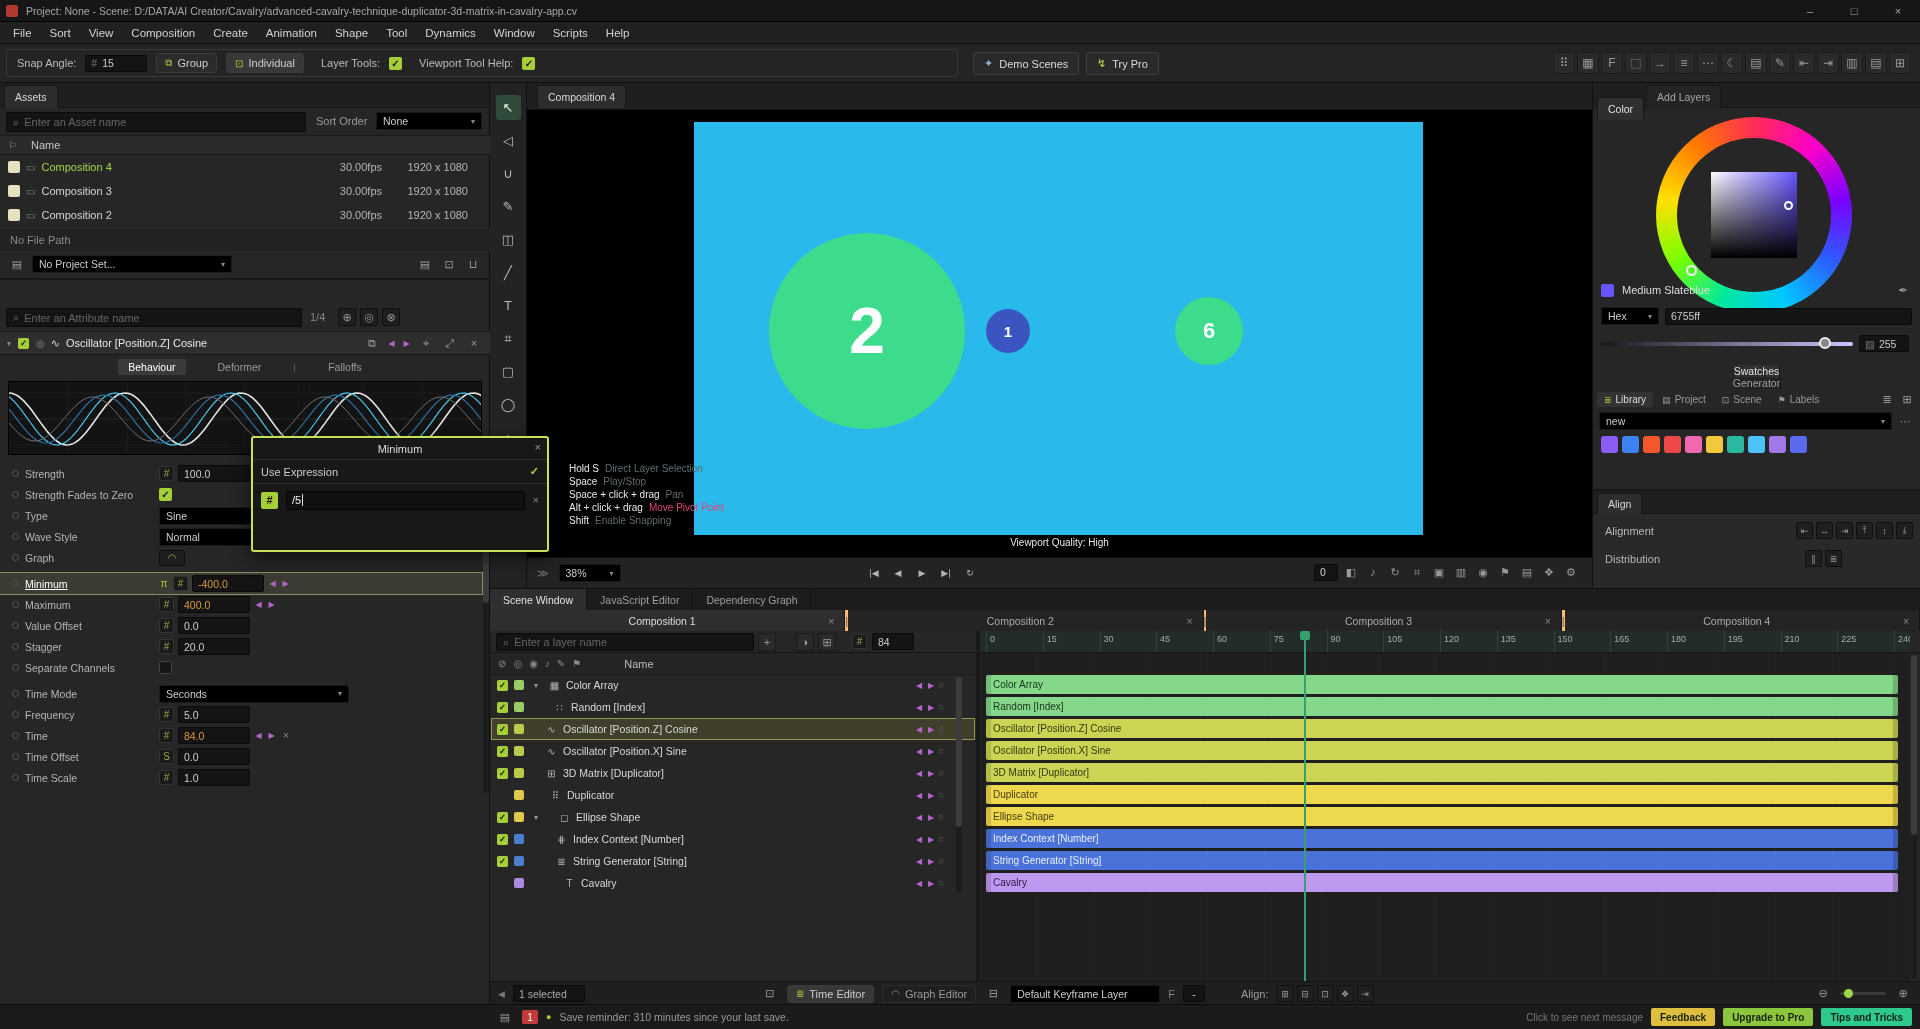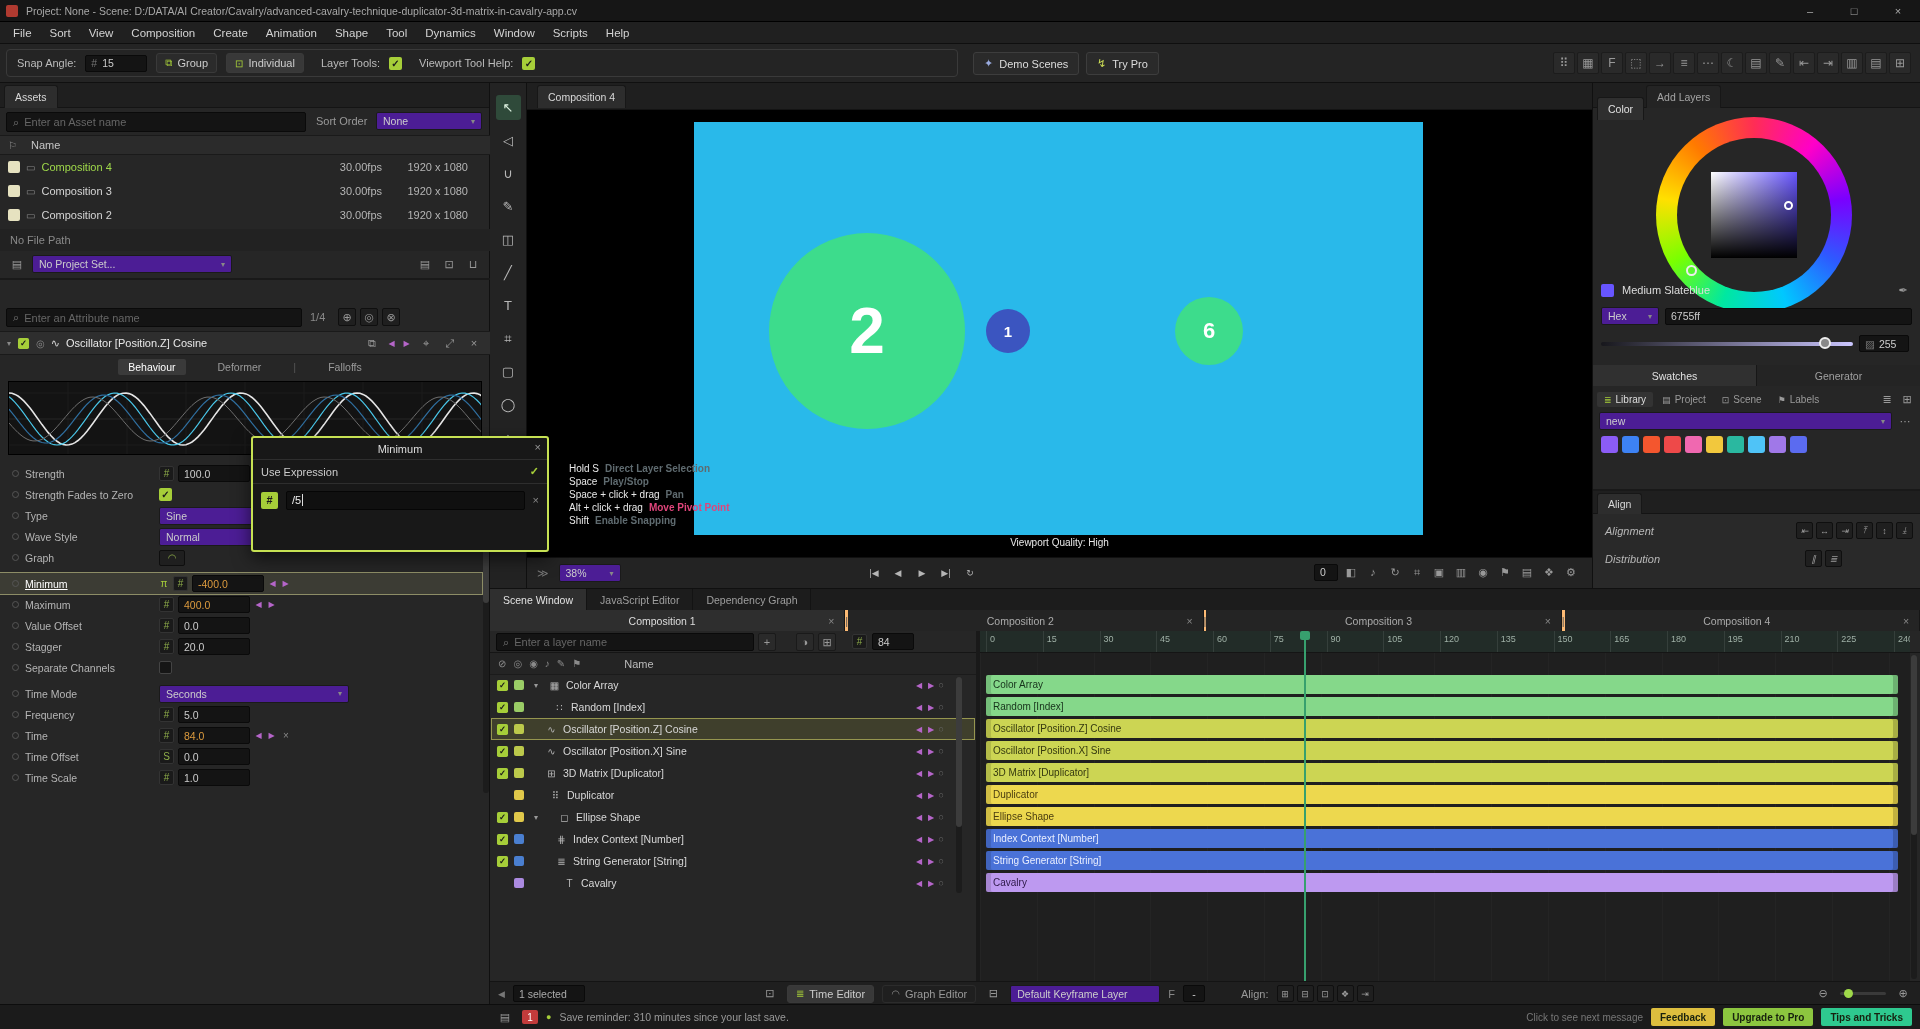--- a/index.html
+++ b/index.html
@@ -12,21 +12,21 @@
   body{font-family:"Liberation Sans",sans-serif;}
   #app{position:relative;width:1920px;height:1029px;background:#1e1e1e;overflow:hidden;color:#c8c8c8;font-size:11px;}
   .ab{position:absolute;}
   .flex{display:flex;align-items:center;}
   .ib{display:inline-flex;align-items:center;justify-content:center;color:#999;border-radius:2px;width:18px;height:18px;font-size:11px;}
   .s22{width:22px;height:22px;font-size:12px;background:#2a2a2a;border:1px solid #1c1c1c;margin:0 1px;}
   .inp{background:#141414;border:1px solid #0a0a0a;border-radius:2px;color:#bbb;display:flex;align-items:center;gap:5px;padding:0 6px;}
   .ph{color:#666;}
   .num{height:17px;background:#141414;border:1px solid #0a0a0a;color:#ccc;font-size:10.5px;display:flex;align-items:center;padding:0 5px;border-radius:2px;}
   .num.key{color:var(--keyframe-orange);}
-  .sel{height:18px;background:#4c1d95;border:1px solid #1a1a1a;border-radius:2px;color:#ccc;font-size:10.5px;display:flex;align-items:center;justify-content:space-between;padding:0 6px;gap:6px;}
+  .sel{height:18px;background:#000000;border:1px solid #1a1a1a;border-radius:2px;color:#ccc;font-size:10.5px;display:flex;align-items:center;justify-content:space-between;padding:0 6px;gap:6px;}
   .caret{font-size:8px;color:#888;}
   .chk{width:13px;height:13px;border-radius:2px;background:var(--accent-lime);color:#1a1a1a;display:inline-flex;align-items:center;justify-content:center;font-size:10px;font-weight:bold;flex:none;}
   .chk.off{background:#161616;border:1px solid #444;color:transparent;}
   .hash{width:15px;height:15px;background:#1a1a1a;border:1px solid #333;color:#8fae4a;font-size:10px;display:inline-flex;align-items:center;justify-content:center;border-radius:2px;flex:none;}
   .arr{color:var(--keyframe-purple);font-size:8px;width:9px;text-align:center;}
   
   #titlebar{left:0;top:0;width:1920px;height:22px;background:#161616;border-bottom:1px solid #000;display:flex;align-items:center;}
   .wbtn{width:44px;height:22px;display:flex;align-items:center;justify-content:center;color:#aaa;font-size:11px;}
   
   #menubar{left:0;top:22px;width:1920px;height:22px;background:#202020;border-bottom:1px solid #0f0f0f;display:flex;align-items:center;padding-left:4px;}
@@ -72,21 +72,21 @@
   .pp-inp{flex:1;height:19px;background:#101010;border:1px solid #060606;border-radius:2px;margin:0 8px;display:flex;align-items:center;padding:0 5px;color:#eee;}
   .pp-caret{display:inline-block;width:1px;height:12px;background:#ddd;margin-left:1px;}
   
   #toolstrip{display:flex;flex-direction:column;align-items:center;padding-top:12px;gap:8px;}
   .tool{width:25px;height:25px;display:flex;align-items:center;justify-content:center;color:#b9b9b9;border-radius:3px;font-size:13px;}
   .tool.on{background:#2f4a3a;color:#dff3e2;}
   
   .circle{position:absolute;border-radius:50%;display:flex;align-items:center;justify-content:center;color:#fff;font-weight:bold;}
   .scut{display:flex;gap:6px;font-size:10px;line-height:13px;}
   .sk{color:#e8e8e8;}
-  .sd{color:#5f6b70;font-weight:bold;}
+  .sd{color:#5f6b70;}
   .pb{width:22px;height:20px;color:#b5b5b5;font-size:9px;background:transparent;}
   
   .cptab{position:absolute;top:2px;height:23px;border-radius:3px 3px 0 0;display:flex;align-items:center;padding:0 10px;color:#a5a5a5;font-size:10.5px;background:#242424;border:1px solid #171717;border-bottom:none;}
   .cptab.on{background:#2f2f2f;color:#e0e0e0;}
   .swtab{flex:1;height:21px;display:flex;align-items:center;justify-content:center;background:#242424;color:#a0a0a0;border-right:1px solid #171717;font-size:10.5px;}
   .swtab.on{background:#303030;color:#e0e0e0;}
   .libtab{display:flex;align-items:center;gap:4px;padding:2px 7px;font-size:10px;color:#9a9a9a;border-radius:2px;}
   .libtab.on{background:#333;color:#ddd;}
   .libtab .lg{font-size:9px;}
   .libtab.on .lg{color:var(--accent-lime);}
@@ -564,21 +564,21 @@
       <div class="num" style="flex:1;">6755ff</div>
     </div>
     <div class="ab" style="left:8px;top:252px;width:252px;height:17px;">
       <div class="ab" style="left:0;top:7px;width:252px;height:4px;border-radius:2px;background:linear-gradient(to right,#17171c,#cbc6ff);"></div>
       <div class="ab" style="left:218px;top:2px;width:12px;height:12px;border-radius:50%;background:#888;border:2px solid #eee;"></div>
     </div>
     <div class="num ab" style="left:266px;top:252px;width:50px;">
         <span style="color:#777;margin-right:4px;">▨</span>
         <span>255</span>
       </div>
-    <div id="sw-tabs" class="ab flex" style="left:0;top:282px;width:328px;height:21px;">
+    <div id="sw-tabs" class="ab flex" style="left:0;top:282px;width:328px;height:21px;flex-direction:column;">
         <div class="swtab on">Swatches</div>
         <div class="swtab">Generator</div>
       </div>
     <div class="ab flex" style="left:4px;top:307px;right:4px;height:19px;gap:2px;">
       <div id="lib-tabs" class="flex" style="gap:2px;">
           <div class="libtab on">
             <div class="lg">≣</div>
             <div>Library</div>
           </div>
           <div class="libtab">
@@ -614,21 +614,21 @@
         <div class="swatch" style="background: rgb(242, 200, 61);"></div>
         <div class="swatch" style="background: rgb(42, 184, 160);"></div>
         <div class="swatch" style="background: rgb(79, 195, 247);"></div>
         <div class="swatch" style="background: rgb(160, 120, 232);"></div>
         <div class="swatch" style="background: rgb(91, 107, 240);"></div>
       </div>
     <div class="ab" style="left:0;top:406px;width:328px;height:2px;background:#191919;"></div>
     <div class="ptabrow" style="top:408px;height:23px;background:#1f1f1f;">
       <div class="ptab" style="left:4px;height:21px;">Align</div>
     </div>
-    <div class="ab" style="left:0;top:431px;width:328px;height:95px;background:#292929;font-style:italic;">
+    <div class="ab" style="left:0;top:431px;width:328px;height:95px;background:#292929;">
       <span class="ab" style="left:12px;top:11px;color:#b8b8b8;">Alignment</span>
       <div id="align-icons" class="ab flex" style="right:8px;top:8px;gap:3px;">
           <div class="alignbtn">⇤</div>
           <div class="alignbtn">↔</div>
           <div class="alignbtn">⇥</div>
           <div class="alignbtn">⤒</div>
           <div class="alignbtn">↕</div>
           <div class="alignbtn">⤓</div>
         </div>
       <span class="ab" style="left:12px;top:39px;color:#b8b8b8;">Distribution</span>

